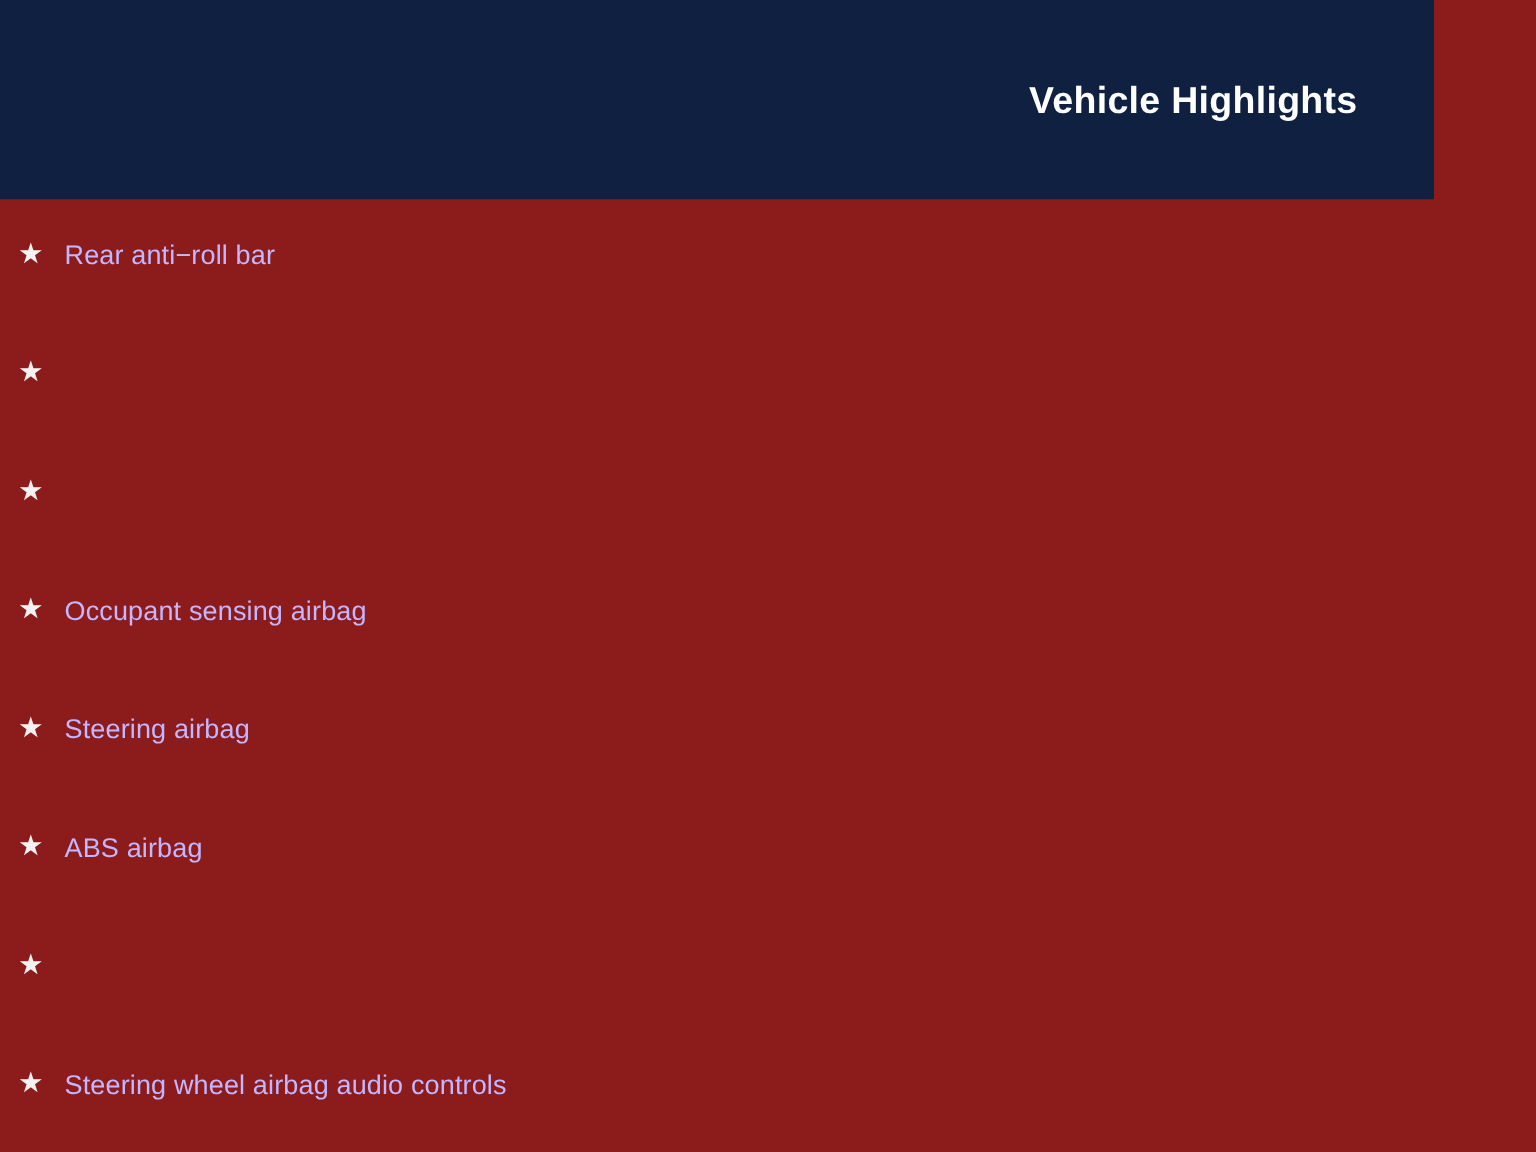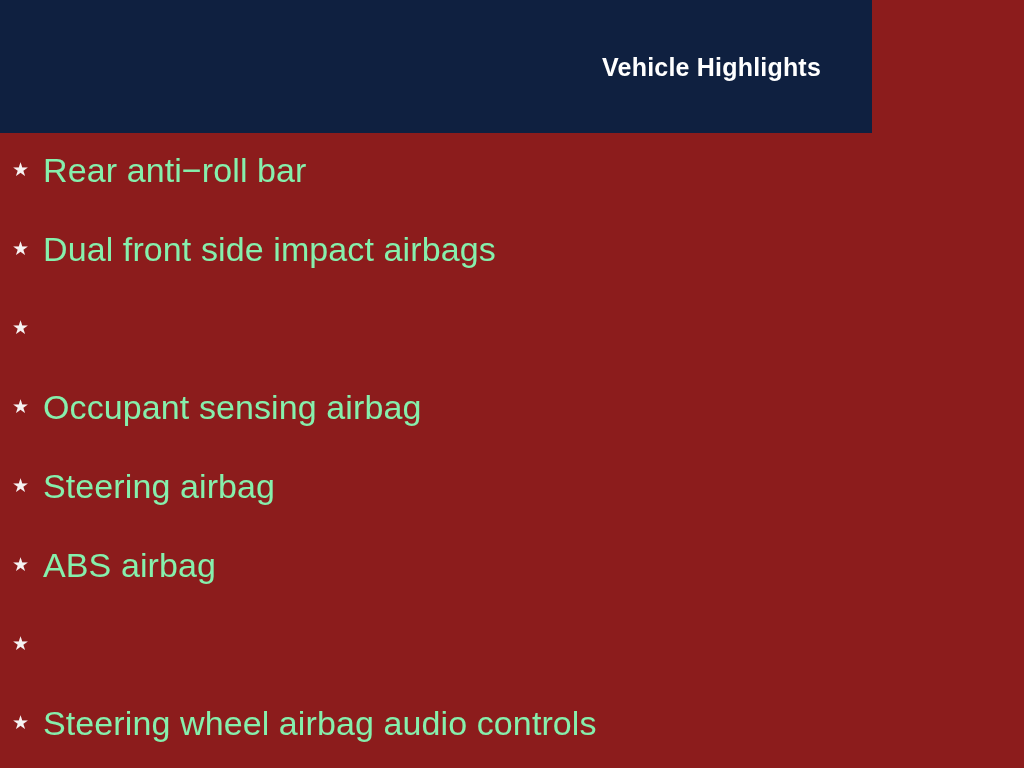--- a/index.html
+++ b/index.html
@@ -22,21 +22,21 @@
     height: 768px;
     background: #8c1c1c;
     overflow: hidden;
   }
 
   
   #header-band {
     position: absolute;
     left: 0;
     top: 0;
-    width: 872px;
+    width: 956px;
     height: 133px;
     background: #0f2040;
     box-sizing: border-box;
     display: flex;
     align-items: center;
     justify-content: flex-end;
     padding-right: 51px;
   }
 
   #slide-title {
@@ -85,22 +85,22 @@
     flex: 0 0 31px;
     color: #f6f2f2;
     font-size: 19px;
     line-height: 1;
     text-align: left;
     position: relative;
     top: -1px;
   }
 
   .highlight-text {
-    color: #86efac;
-    font-size: 34px;
+    color: #c4b5fd;
+    font-size: 18px;
     font-weight: normal;
     line-height: 1;
     letter-spacing: 0.1px;
   }
 </style>
 </head>
 <body>
 
 <div id="slide">
 
@@ -109,21 +109,20 @@
   </div>
 
   <div id="highlights-body">
     <ul id="highlights-list">
         <li class="highlight-item" style="top: 17px;">
           <span class="bullet-star">★</span>
           <span class="highlight-text">Rear anti−roll bar</span>
         </li>
         <li class="highlight-item" style="top: 96px;">
           <span class="bullet-star">★</span>
-          <span class="highlight-text">Dual front side impact airbags</span>
         </li>
         <li class="highlight-item" style="top: 175px;">
           <span class="bullet-star">★</span>
         </li>
         <li class="highlight-item" style="top: 254px;">
           <span class="bullet-star">★</span>
           <span class="highlight-text">Occupant sensing airbag</span>
         </li>
         <li class="highlight-item" style="top: 333px;">
           <span class="bullet-star">★</span>

